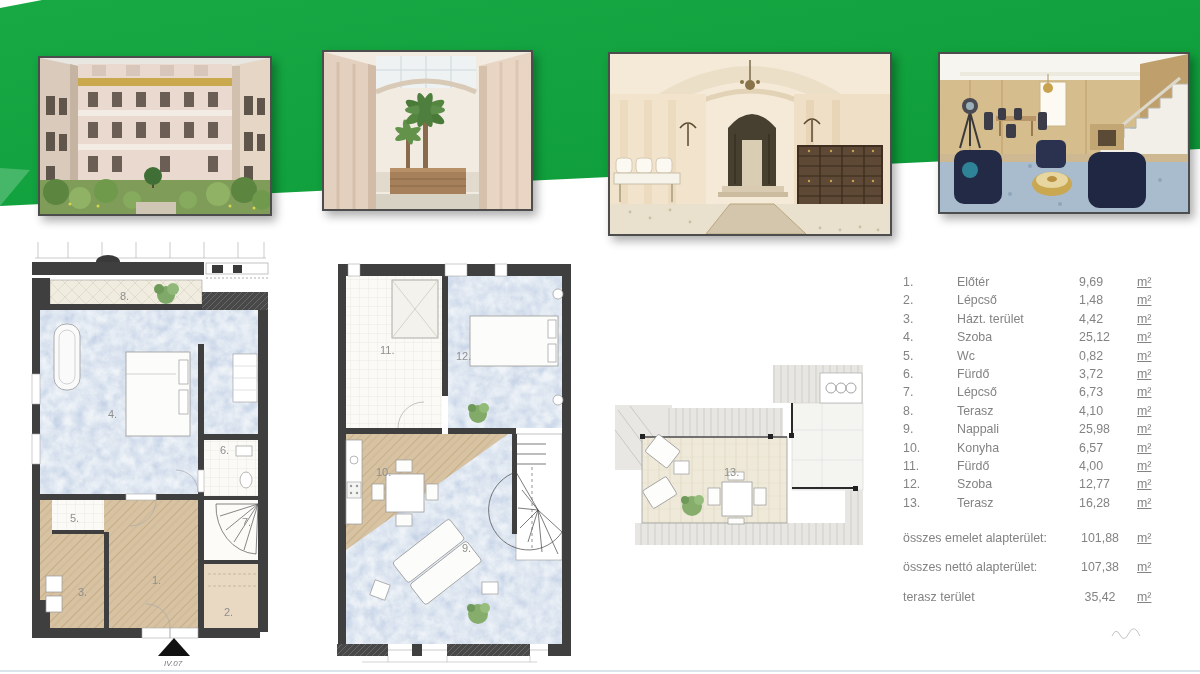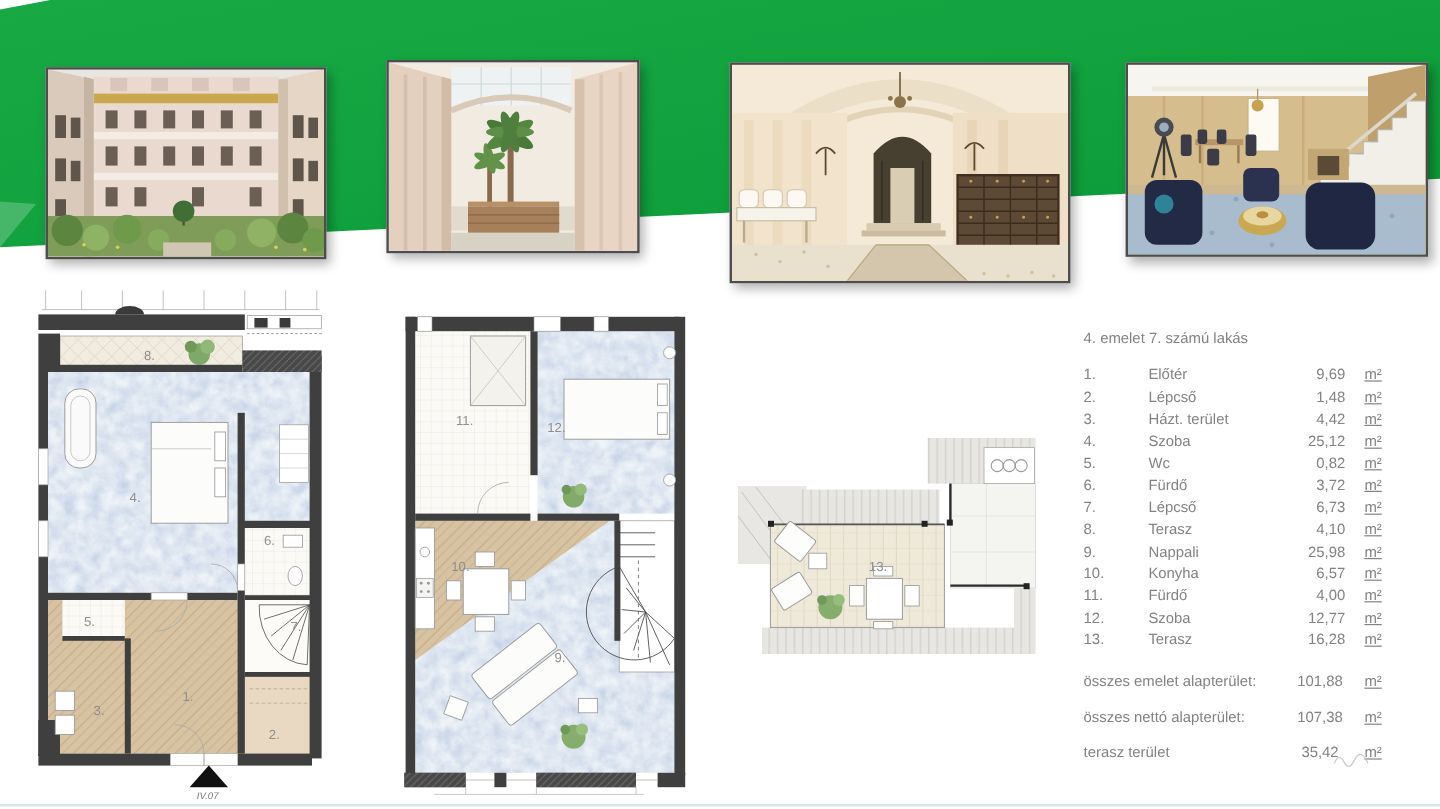--- a/index.html
+++ b/index.html
@@ -8,21 +8,21 @@
   svg{display:block;}
   .abs{position:absolute;}
   
   .photo{position:absolute;border:2px solid #4d4d4d;box-shadow:4px 5px 9px rgba(0,0,0,.32);
          background:#eee;overflow:hidden;}
   
   .area-table{position:absolute;left:903px;top:276px;width:272px;color:#838383;
               font-size:12.4px;line-height:1;}
   .t-title{margin-bottom:18px;}
   .t-row{display:grid;grid-template-columns:54px 122px 56px 1fr;height:18.4px;align-items:baseline;}
-  .t-val{text-align:right;padding-right:14px;}
+  .t-val{padding-right:14px;}
   .t-unit{padding-left:2px;text-decoration:underline;}
   .t-total{display:grid;grid-template-columns:176px 56px 1fr;margin-top:17px;align-items:baseline;}
   .t-total .t-val{text-align:center;padding-right:14px;}
   
   .watermark{position:absolute;left:418px;top:420px;width:620px;font-size:57px;font-weight:bold;
              letter-spacing:1px;color:rgba(105,105,105,0.12);pointer-events:none;}
   .bottom-line{position:absolute;left:0;right:0;bottom:2px;height:2px;background:#cfdde6;opacity:.8;}
   .plan-label{font-size:11px;fill:#8f8f8f;}
 </style>
 </head>
@@ -627,21 +627,20 @@
     <g>
       <circle cx="82" cy="146" r="10" fill="#86ad6c"></circle>
         <circle cx="89" cy="140" r="5" fill="#96bd7c"></circle>
         <circle cx="75" cy="140" r="4" fill="#6f9959"></circle>
     </g>
     <text class="plan-label" x="114" y="116">13.</text>
   </svg>
 
 
   <div class="area-table">
-    <div class="t-title">4. emelet 7. számú lakás</div>
 
     <div class="t-row">
       <span>1.</span>
       <span>Előtér</span>
       <span class="t-val">9,69</span>
       <span class="t-unit">m²</span>
     </div>
     <div class="t-row">
       <span>2.</span>
       <span>Lépcső</span>

